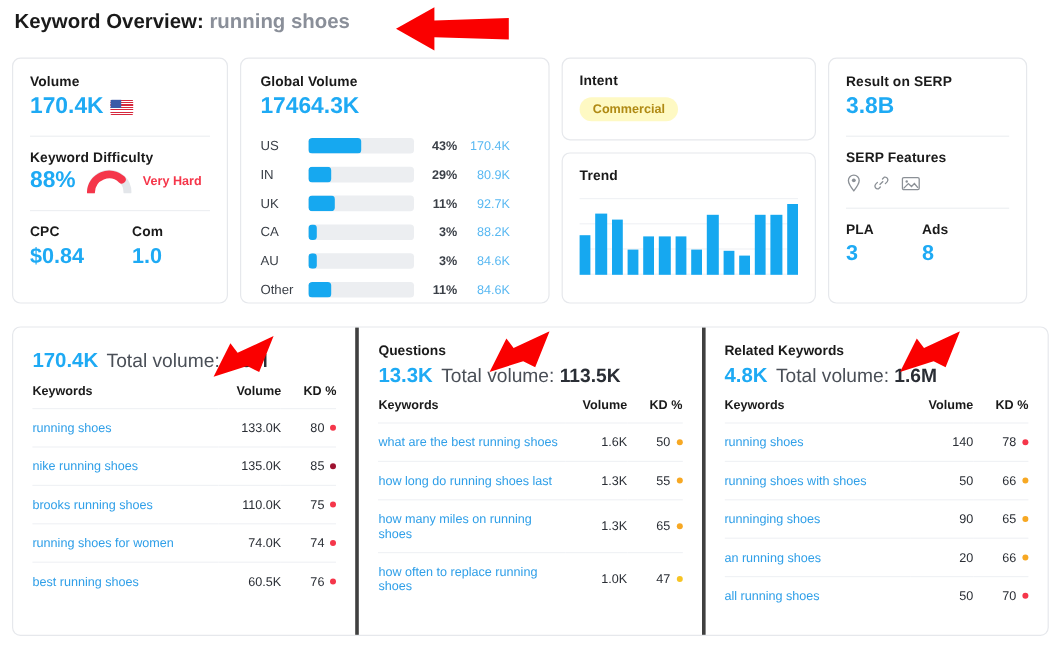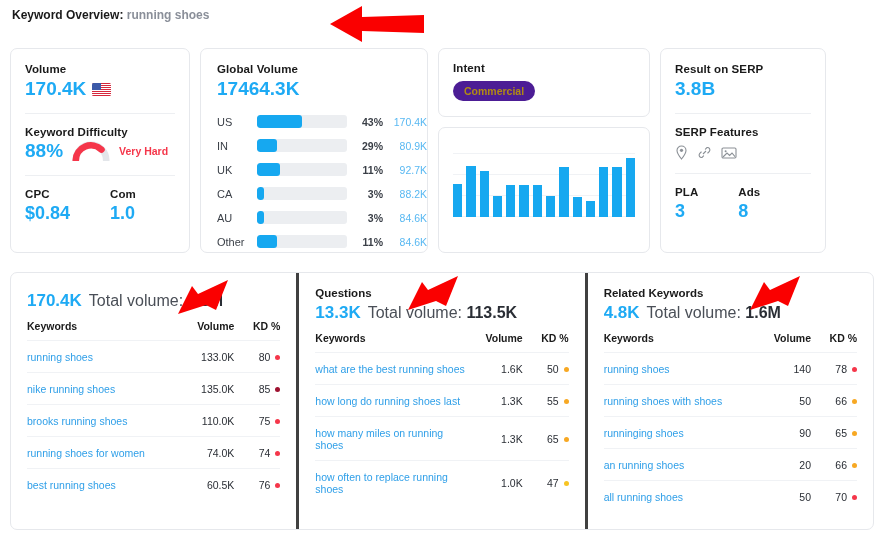--- a/index.html
+++ b/index.html
@@ -8,41 +8,41 @@
     background: #ffffff;
     font-family: "Liberation Sans", sans-serif;
     color: #222222;
     position: relative;
     overflow: hidden;
   }
 
   
   .page-title {
     position: absolute; left: 12px; top: 8px;
-    font-size: 12px; font-weight: bold; color: #1a1a1a;
+    font-size: 17px; font-weight: bold; color: #1a1a1a;
     white-space: nowrap;
   }
   .page-title .kw { color: #8a8f99; font-weight: bold; }
 
   
   .arrow { position: absolute; pointer-events: none; }
 
   
   .top-row {
     position: absolute; left: 10px; top: 48px;
     width: 864px; height: 205px;
     display: flex; gap: 10px;
   }
   .card {
     background: #fff;
     border: 1px solid #e6e8ec;
     border-radius: 7px;
   }
   .c1 { width: 180px; padding: 14px 14px 0 14px; }
-  .c2 { width: 228px; padding: 14px 0 0 16px; }
+  .c2 { width: 258px; padding: 14px 32px 0 16px; }
   .c3 { width: 212px; display: flex; flex-direction: column; gap: 10px;
         border: none; background: transparent; }
   .c4 { width: 166px; padding: 14px 14px 0 14px; }
 
   .metric-label {
     font-size: 11.5px; font-weight: bold; color: #1a1a1a;
     letter-spacing: .1px;
   }
   .metric-value {
     font-size: 19px; font-weight: bold; color: #1eaaf4;
@@ -93,21 +93,21 @@
   }
   .gv-vol {
     width: 44px; text-align: right; font-size: 10.5px;
     color: #58b8f2; flex: none;
   }
 
   
   .intent-card { padding: 13px 14px 15px 14px; }
   .intent-pill {
     display: inline-block; margin-top: 7px;
-    background: #4c1d95; color: #b08a14;
+    background: #fef9c3; color: #b08a14;
     font-size: 10.5px; font-weight: bold;
     padding: 4px 11px; border-radius: 11px;
   }
   .trend-card { padding: 13px 14px 12px 14px; flex: 1; }
   .trend-chart {
     position: relative; height: 64px; margin-top: 12px;
   }
   .gridline {
     position: absolute; left: 0; right: 0; height: 1px; background: #f0f2f5;
   }
@@ -256,20 +256,21 @@
         </div>
       </div>
   </div>
 
   <div class="c3">
     <div class="card intent-card">
       <div class="metric-label">Intent</div>
       <div class="intent-pill">Commercial</div>
     </div>
     <div class="card trend-card">
+      <div class="metric-label">Trend</div>
       <div class="trend-chart">
         <div class="gridline" style="top:0;"></div>
         <div class="gridline" style="top:33%;"></div>
         <div class="gridline" style="top:66%;"></div>
         <div class="gridline" style="bottom:0;"></div>
         <div class="bars" id="trend-bars">
             <div class="bar" style="height: 52%;"></div>
             <div class="bar" style="height: 80%;"></div>
             <div class="bar" style="height: 72%;"></div>
             <div class="bar" style="height: 33%;"></div>

